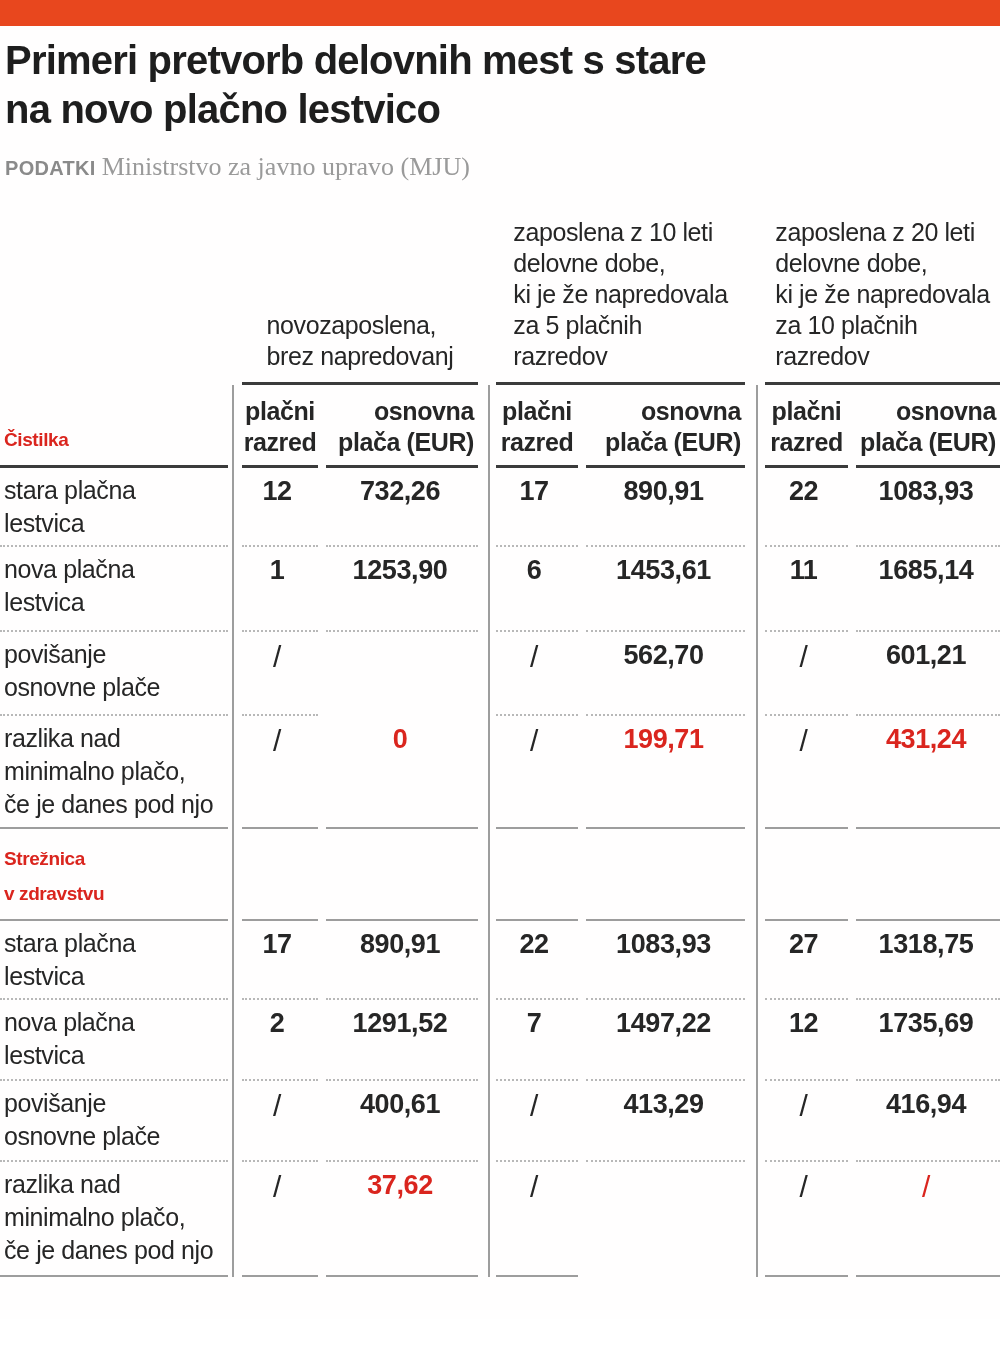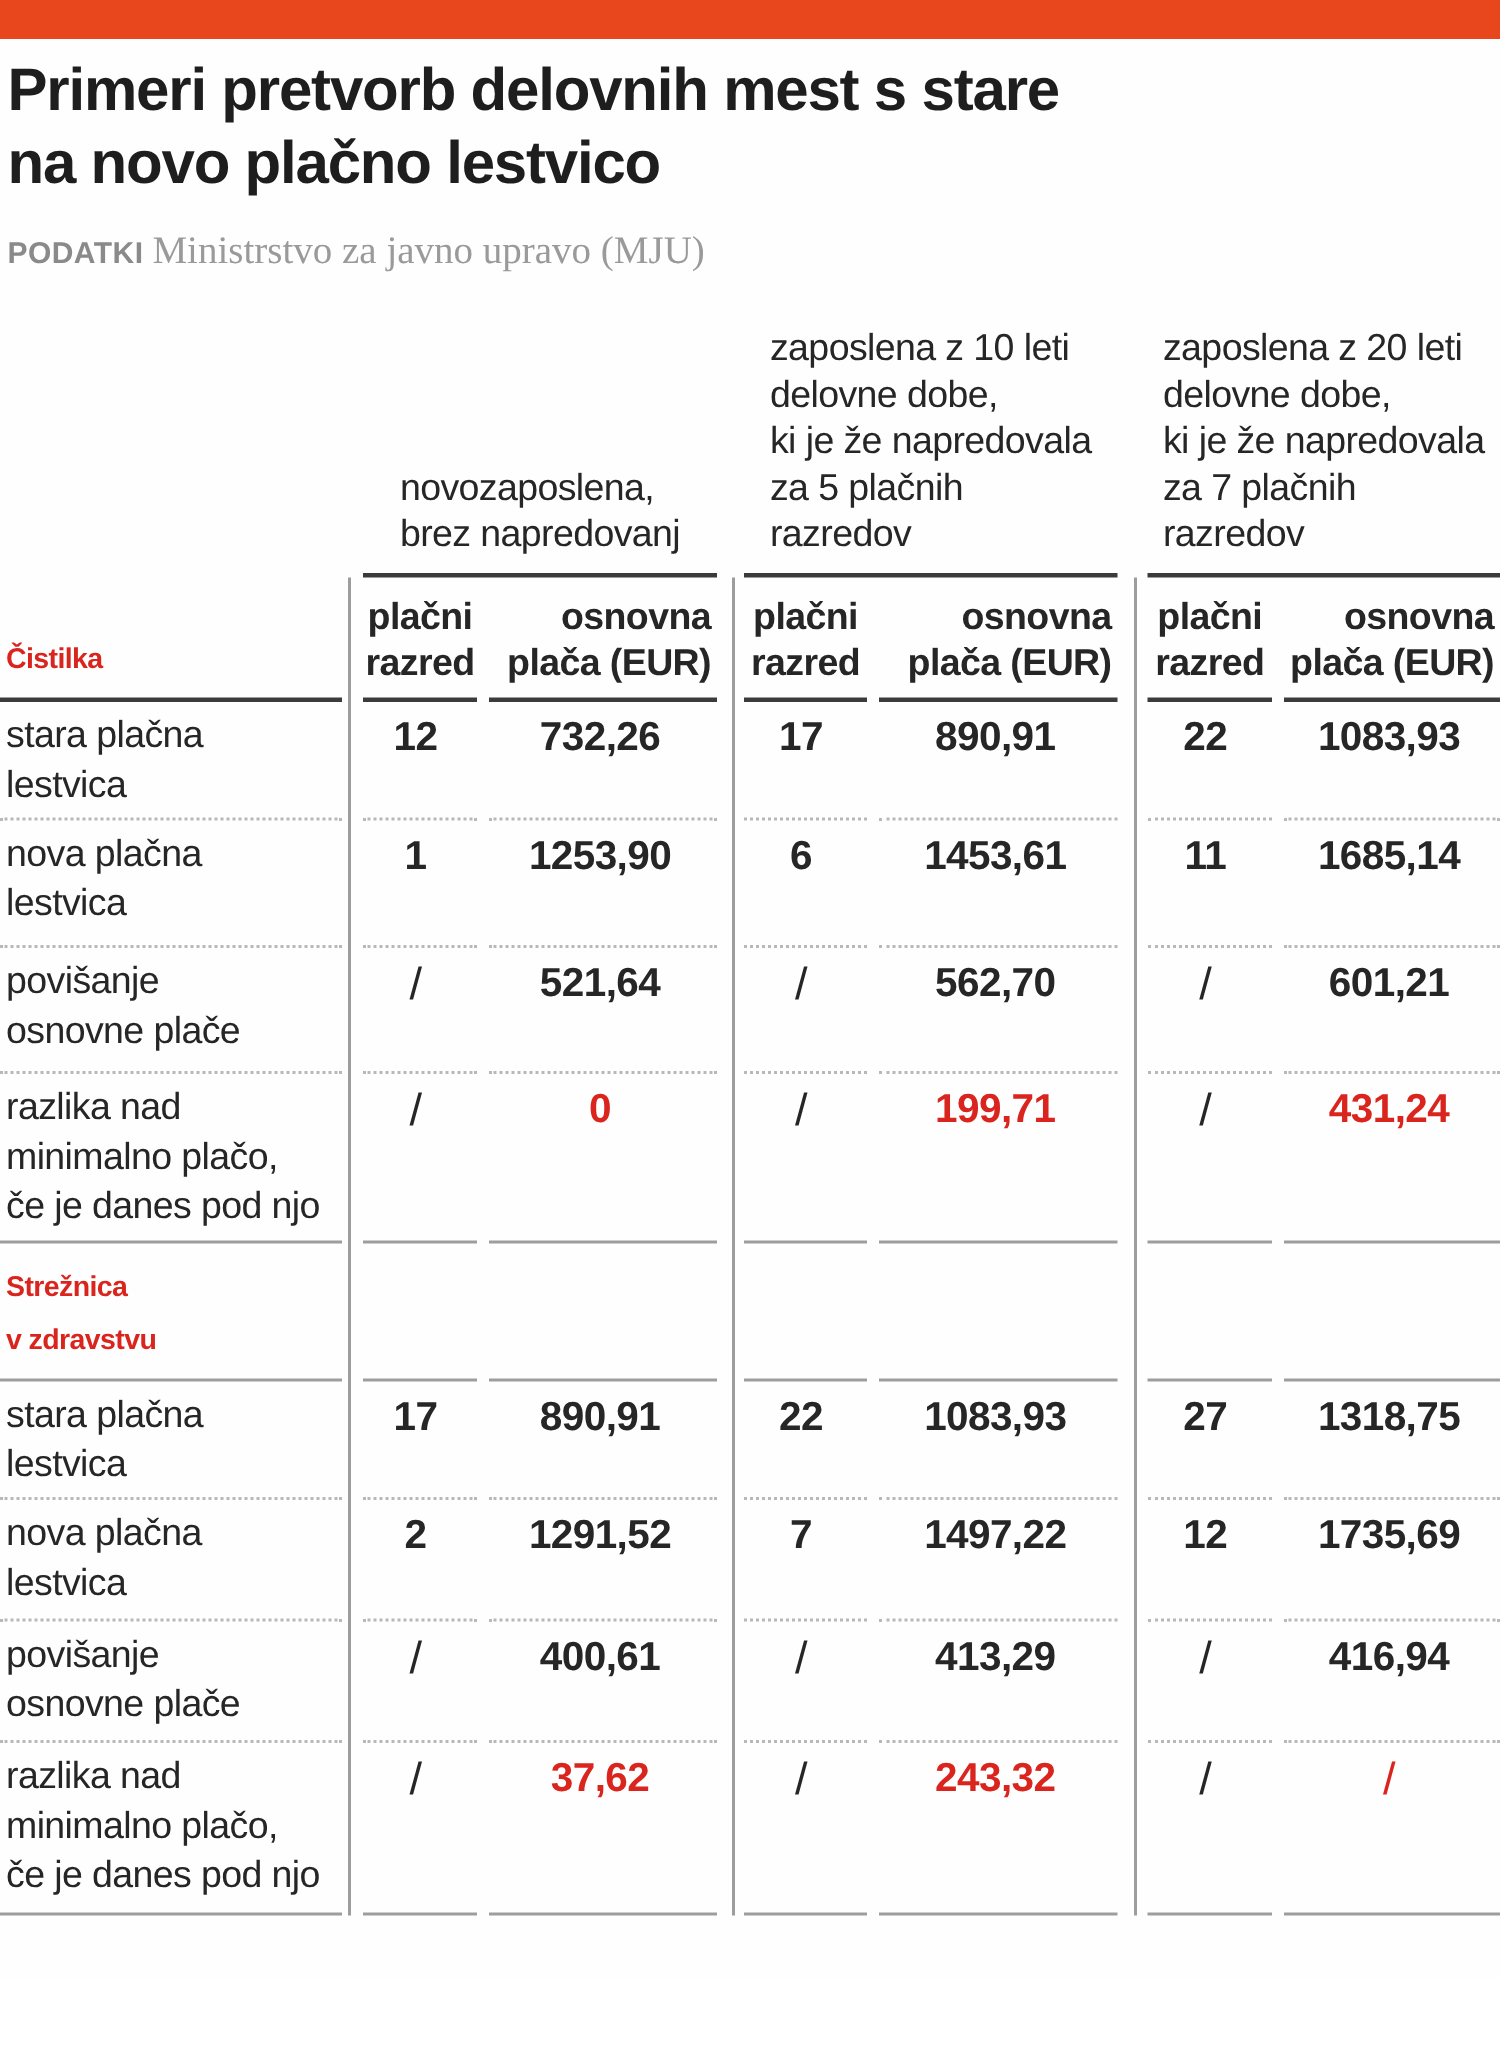--- a/index.html
+++ b/index.html
@@ -70,21 +70,21 @@
       <div class="gcell g1">novozaposlena,
 brez napredovanj</div>
       <div class="gcell g2">zaposlena z 10 leti
 delovne dobe,
 ki je že napredovala
 za 5 plačnih
 razredov</div>
       <div class="gcell g3">zaposlena z 20 leti
 delovne dobe,
 ki je že napredovala
-za 7 plačnih
+za 10 plačnih
 razredov</div>
     </div>
 
     <div class="trow subhead">
       <div class="cell section-title c-lbl">Čistilka</div>
       <div class="cell sh shr c-r1">plačni
 razred</div>
       <div class="cell sh shp c-p1">osnovna
 plača (EUR)</div>
       <div class="cell sh shr c-r2">plačni
@@ -114,21 +114,20 @@
       <div class="cell val placa c-p1">1253,90</div>
       <div class="cell val razred c-r2">6</div>
       <div class="cell val placa c-p2">1453,61</div>
       <div class="cell val razred c-r3">11</div>
       <div class="cell val placa c-p3">1685,14</div>
     </div>
     <div class="trow dotted h84">
       <div class="cell lbl c-lbl">povišanje
 osnovne plače</div>
       <div class="cell val razred c-r1 slash">/</div>
-      <div class="cell val placa c-p1">521,64</div>
       <div class="cell val razred c-r2 slash">/</div>
       <div class="cell val placa c-p2">562,70</div>
       <div class="cell val razred c-r3 slash">/</div>
       <div class="cell val placa c-p3">601,21</div>
     </div>
     <div class="trow endrow h113">
       <div class="cell lbl c-lbl">razlika nad
 minimalno plačo,
 če je danes pod njo</div>
       <div class="cell val razred c-r1 slash">/</div>
@@ -180,18 +179,17 @@
       <div class="cell val razred c-r3 slash">/</div>
       <div class="cell val placa c-p3">416,94</div>
     </div>
     <div class="trow endrow h115">
       <div class="cell lbl c-lbl">razlika nad
 minimalno plačo,
 če je danes pod njo</div>
       <div class="cell val razred c-r1 slash">/</div>
       <div class="cell val placa c-p1 red">37,62</div>
       <div class="cell val razred c-r2 slash">/</div>
-      <div class="cell val placa c-p2 red">243,32</div>
       <div class="cell val razred c-r3 slash">/</div>
       <div class="cell val placa c-p3 slash red">/</div>
     </div>
   </div>
 </div>
 
 </body></html>

